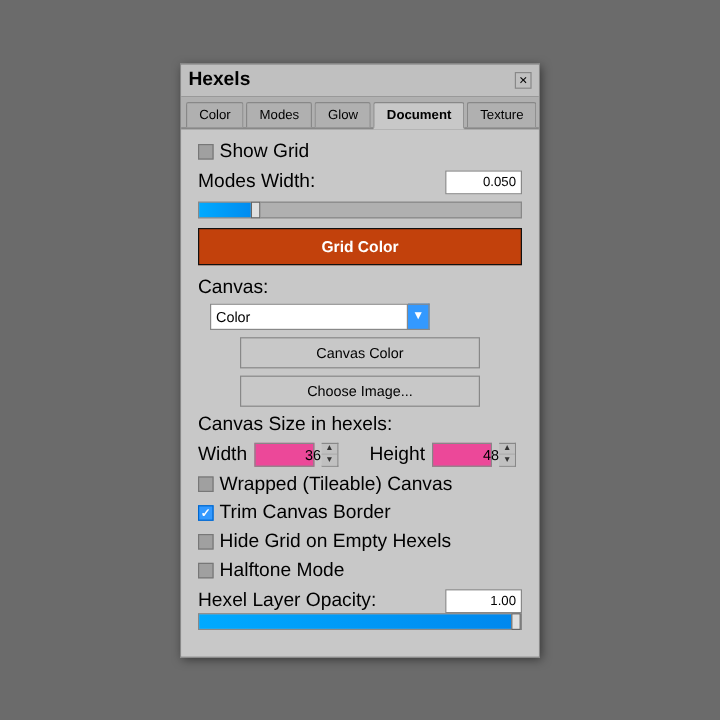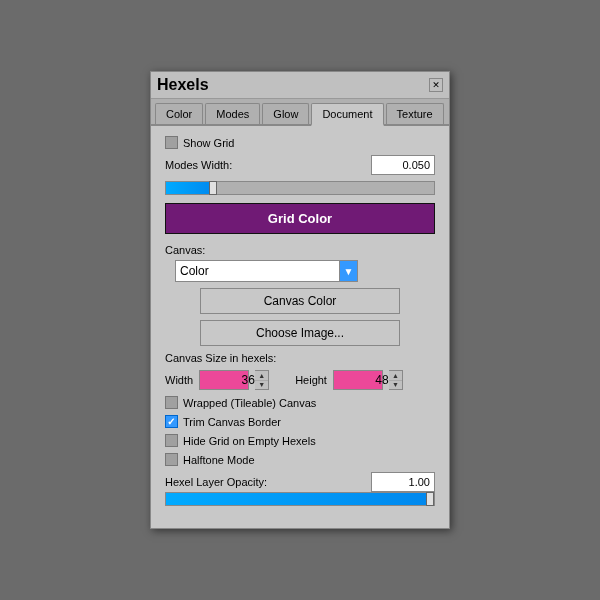--- a/index.html
+++ b/index.html
@@ -58,21 +58,21 @@
       border-bottom: none;
       font-size: 11px;
       cursor: pointer;
       color: #000;
       border-radius: 2px 2px 0 0;
     }
     .tab.active {
       background: #c8c8c8;
       border-bottom: 2px solid #c8c8c8;
       margin-bottom: -2px;
-      font-weight: normal;
+      font-weight: bold;
     }
     .content {
       background: #c8c8c8;
       padding: 10px 14px 14px 14px;
     }
     .row {
       display: flex;
       align-items: center;
       margin-bottom: 6px;
     }
@@ -96,21 +96,21 @@
       background: #3399ff;
       border: 1px solid #0066cc;
     }
     .checkbox.blue-check::after {
       content: '✓';
       font-size: 10px;
       color: #fff;
       font-weight: bold;
     }
     .label {
-      font-size: 11px;
+      font-size: 16px;
       color: #000;
     }
     .input-right {
       margin-left: auto;
       width: 64px;
       height: 20px;
       background: #fff;
       border: 1px solid #888;
       text-align: right;
       padding-right: 4px;
@@ -153,21 +153,21 @@
       right: 0px;
       width: 8px;
       height: 14px;
       background: #e0e0e0;
       border: 1px solid #666;
     }
     .big-button {
       display: block;
       width: 100%;
       padding: 7px;
-      background: #701a75;
+      background: #c2410c;
       color: #fff;
       border: 1px solid #111;
       font-size: 13px;
       font-weight: bold;
       text-align: center;
       cursor: pointer;
       margin-bottom: 10px;
     }
     .med-button {
       display: block;

